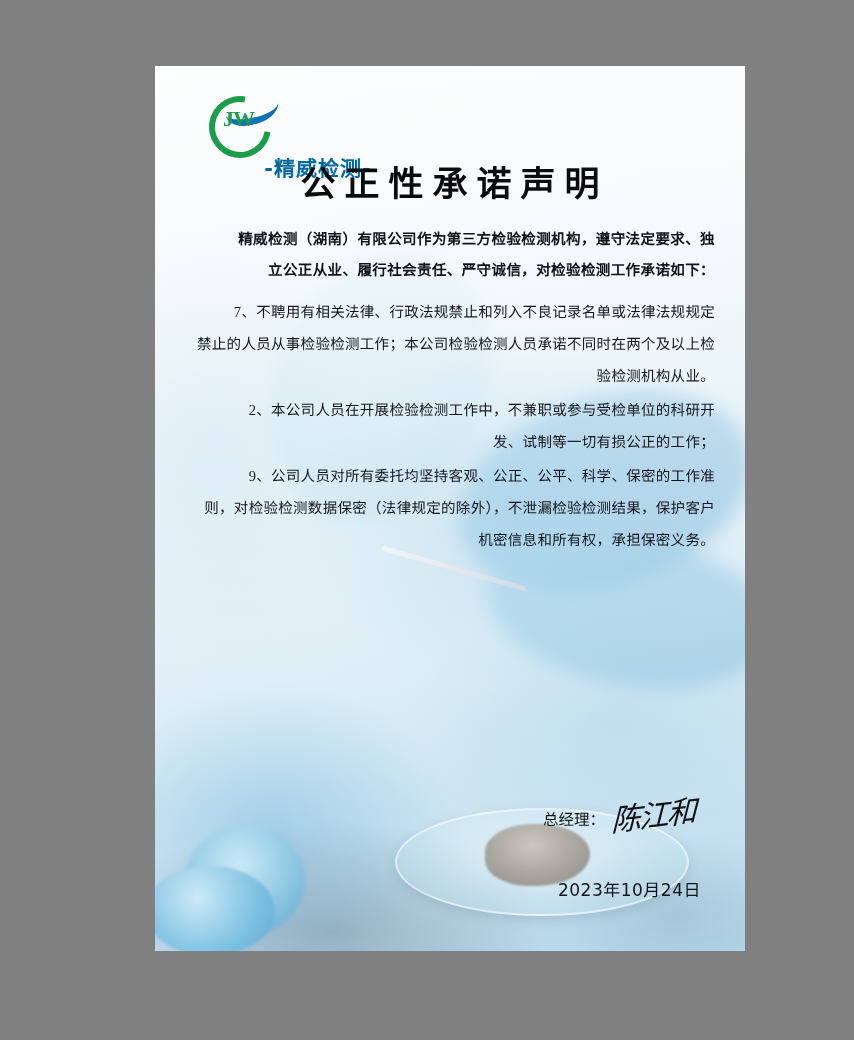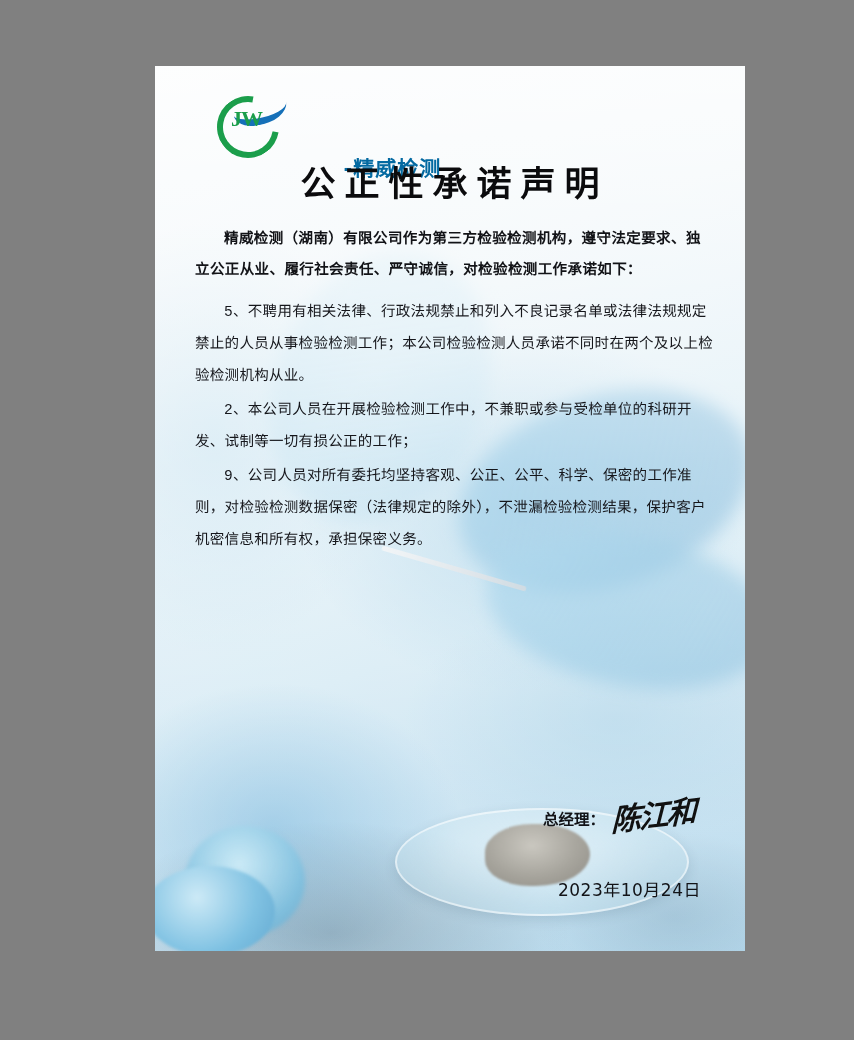--- a/index.html
+++ b/index.html
@@ -120,24 +120,24 @@
   .doc-content {
     position: absolute;
     inset: 0;
     padding: 0 38px;
     box-sizing: border-box;
   }
 
   
   .logo-block {
     position: absolute;
-    left: 46px;
+    left: 38px;
     top: 26px;
     width: 250px;
-    text-align: right;
+    text-align: center;
   }
   .logo-mark {
     width: 74px; height: 58px;
     position: relative;
     margin-left: 14px;
   }
   .logo-mark .ring {
     position: absolute;
     left: 2px; top: 4px;
     width: 50px; height: 50px;
@@ -184,22 +184,23 @@
     letter-spacing: 9px;
     color: #0b0b0d;
     text-indent: 9px;
   }
 
   .body-text {
     position: absolute;
     left: 40px;
     right: 30px;
     top: 158px;
-    font-family: Liberation Mono, monospace;
+    font-family: Liberation Serif, serif;
     color: #121317;
+    text-align: right;
   }
   .para-lead {
     font-size: 14.5px;
     font-weight: bold;
     line-height: 31px;
     text-indent: 2em;
     letter-spacing: 0.4px;
     margin: 0 0 10px 0;
   }
   .para {
@@ -216,21 +217,20 @@
     left: 40px; right: 44px;
     top: 735px;
     text-align: left;
     font-family: "DejaVu Sans", sans-serif;
     font-size: 15.5px;
     color: #121317;
     display: flex;
     justify-content: flex-end;
     align-items: flex-end;
     gap: 6px;
-    font-weight: bold;
   }
   .sign-label { padding-bottom: 4px; }
   .signature {
     font-family: "DejaVu Serif", serif;
     font-style: italic;
     font-size: 30px;
     color: #111;
     transform: rotate(-7deg) skewX(-8deg);
     letter-spacing: -2px;
     line-height: 1;
@@ -275,21 +275,21 @@
           <div class="swoosh"></div>
           <div class="jw">JW</div>
         </div>
         <div class="logo-text">-精威检测-</div>
       </div>
 
       <div class="doc-title">公正性承诺声明</div>
 
       <div class="body-text">
         <p class="para-lead">精威检测（湖南）有限公司作为第三方检验检测机构，遵守法定要求、独立公正从业、履行社会责任、严守诚信，对检验检测工作承诺如下：</p>
-        <p class="para">5、不聘用有相关法律、行政法规禁止和列入不良记录名单或法律法规规定禁止的人员从事检验检测工作；本公司检验检测人员承诺不同时在两个及以上检验检测机构从业。</p>
+        <p class="para">7、不聘用有相关法律、行政法规禁止和列入不良记录名单或法律法规规定禁止的人员从事检验检测工作；本公司检验检测人员承诺不同时在两个及以上检验检测机构从业。</p>
         <p class="para">2、本公司人员在开展检验检测工作中，不兼职或参与受检单位的科研开发、试制等一切有损公正的工作；</p>
         <p class="para">9、公司人员对所有委托均坚持客观、公正、公平、科学、保密的工作准则，对检验检测数据保密（法律规定的除外），不泄漏检验检测结果，保护客户机密信息和所有权，承担保密义务。</p>
       </div>
 
       <div class="sign-row">
         <span class="sign-label">总经理：</span>
         <span class="signature">陈江和</span>
       </div>
 
       <div class="date-row">2023年10月24日</div>

